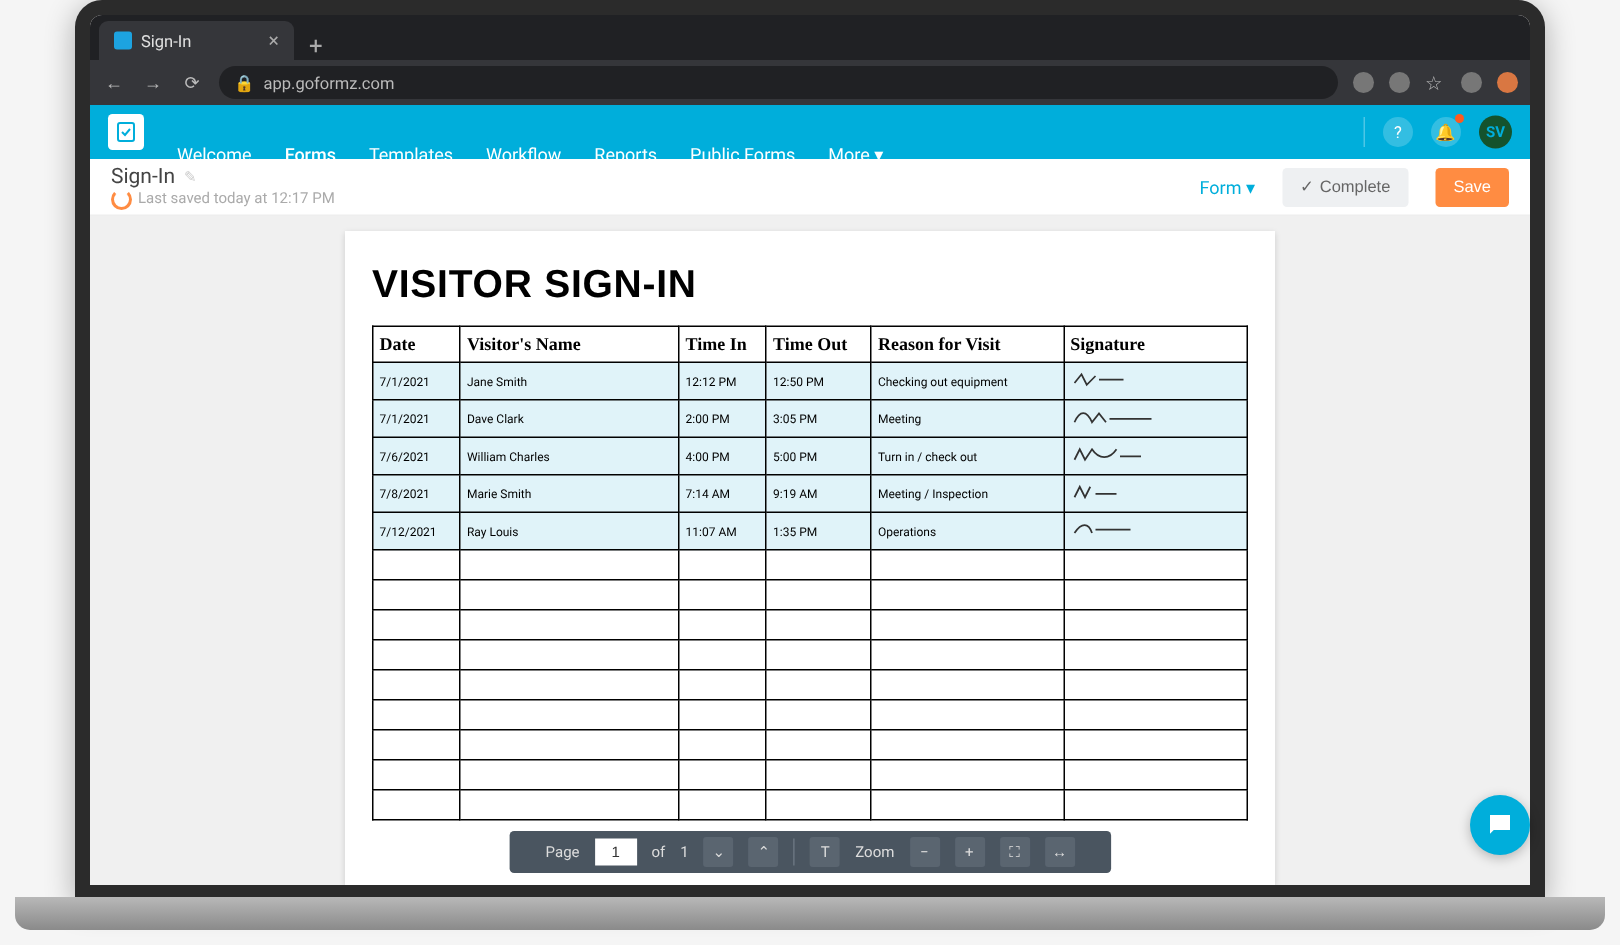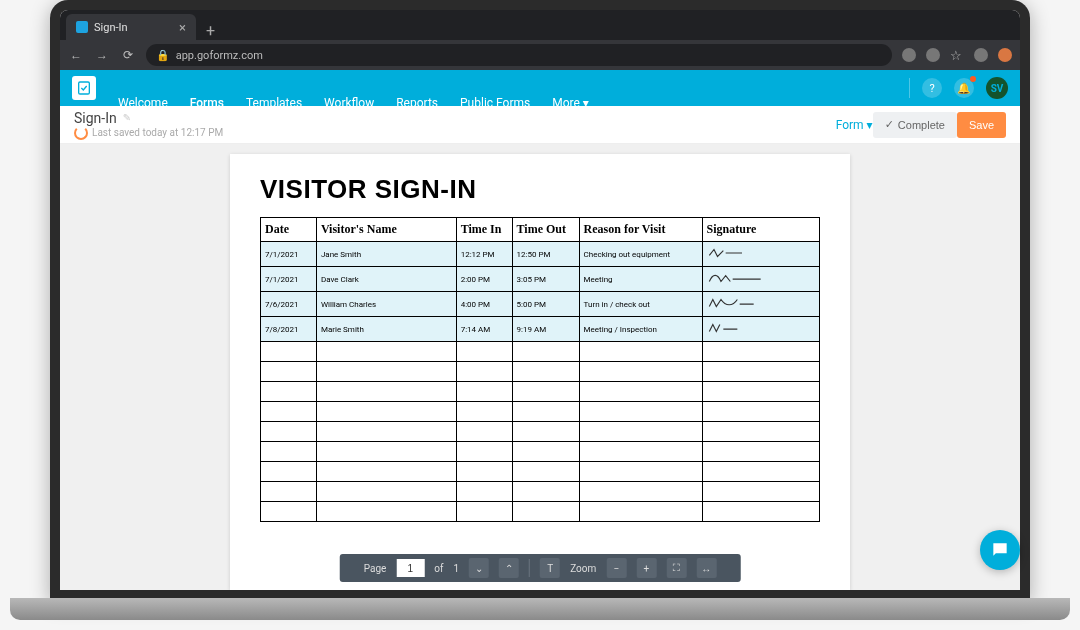--- a/index.html
+++ b/index.html
@@ -29,27 +29,27 @@
   .nav-div { width: 1px; height: 20px; background: rgba(255,255,255,0.3); }
   .bell { position: relative; }
   .bell::after { content: ""; position: absolute; top: -2px; right: -2px; width: 6px; height: 6px; background: #ff5a1f; border-radius: 50%; }
   .user-avatar { width: 22px; height: 22px; border-radius: 50%; background: #14532d; color: #00aedb; font-size: 10px; font-weight: bold; display: flex; align-items: center; justify-content: center; }
   .form-header { height: 38px; display: flex; align-items: center; padding: 0 14px; border-bottom: 1px solid #eee; background: #fff; }
   .form-title-wrap { display: flex; flex-direction: column; }
   .form-title { font-size: 14px; color: #444; display: flex; align-items: center; gap: 6px; }
   .pencil { color: #ccc; font-size: 10px; cursor: pointer; }
   .form-saved { font-size: 10px; color: #aaa; display: flex; align-items: center; gap: 4px; }
   .form-saved::before { content: ""; width: 10px; height: 10px; border: 2px solid #ff8c42; border-top-color: transparent; border-radius: 50%; display: inline-block; }
-  .form-header-right { margin-left: auto; display: flex; gap: 0; align-items: center; }
+  .form-header-right { margin-left: auto; display: flex; gap: 18px; align-items: center; }
   .form-dd { color: #00aedb; font-size: 12px; cursor: pointer; }
   .btn { height: 26px; padding: 0 12px; border-radius: 3px; font-size: 11px; display: flex; align-items: center; gap: 4px; cursor: pointer; border: none; }
   .btn-complete { background: #eef0f2; color: #666; }
   .btn-save { background: #ff8c42; color: #fff; font-weight: 500; }
   .form-canvas { flex: 1; background: #f0f0f0; overflow: hidden; position: relative; display: flex; justify-content: center; }
-  .page { width: 620px; background: #fff; margin-top: 10px; padding: 20px 30px; box-shadow: 0 1px 4px rgba(0,0,0,0.15); }
+  .page { width: 620px; background: #fff; margin-top: 10px; padding: 20px 18px; box-shadow: 0 1px 4px rgba(0,0,0,0.15); }
   .page h1 { font-family: Arial, sans-serif; font-size: 26px; font-weight: 900; letter-spacing: 0.5px; margin-bottom: 12px; }
   table.visitor { width: 100%; border-collapse: collapse; }
   table.visitor th, table.visitor td { border: 1px solid #000; font-size: 8px; padding: 4px 4px; text-align: left; height: 20px; }
   table.visitor th { font-family: "Times New Roman", serif; font-weight: bold; font-size: 12px; background: #fff; }
   table.visitor tr.filled td { background: #e0f3f9; }
   table.visitor tr.empty td { background: #fff; height: 20px; }
   .sig { height: 14px; }
   .pdf-bar { position: absolute; bottom: 8px; left: 50%; transform: translateX(-50%); height: 28px; background: #4a5560; border-radius: 3px; display: flex; align-items: center; padding: 0 24px; gap: 10px; color: #ddd; font-size: 10px; }
   .pdf-input { width: 28px; height: 18px; background: #fff; color: #333; text-align: center; border: none; font-size: 10px; }
   .pdf-btn { width: 20px; height: 20px; display: flex; align-items: center; justify-content: center; cursor: pointer; background: #5a6570; border-radius: 2px; }
@@ -187,20 +187,30 @@
               <tr class="filled">
                 <td>7/8/2021</td>
                 <td>Marie Smith</td>
                 <td>7:14 AM</td>
                 <td>9:19 AM</td>
                 <td>Meeting / Inspection</td>
                 <td><svg class="sig" viewBox="0 0 60 12">
                     <path d="M2 9 L5 3 L8 9 L11 3 M14 7 L26 7" fill="none" stroke="#333" stroke-width="1"></path>
                   </svg></td>
               </tr>
+              <tr class="filled">
+                <td>7/12/2021</td>
+                <td>Ray Louis</td>
+                <td>11:07 AM</td>
+                <td>1:35 PM</td>
+                <td>Operations</td>
+                <td><svg class="sig" viewBox="0 0 60 12">
+                    <path d="M2 8 C6 2 10 2 12 8 M14 6 L34 6" fill="none" stroke="#333" stroke-width="1"></path>
+                  </svg></td>
+              </tr>
               <tr class="empty">
                 <td></td>
                 <td></td>
                 <td></td>
                 <td></td>
                 <td></td>
                 <td></td>
               </tr>
               <tr class="empty">
                 <td></td>

